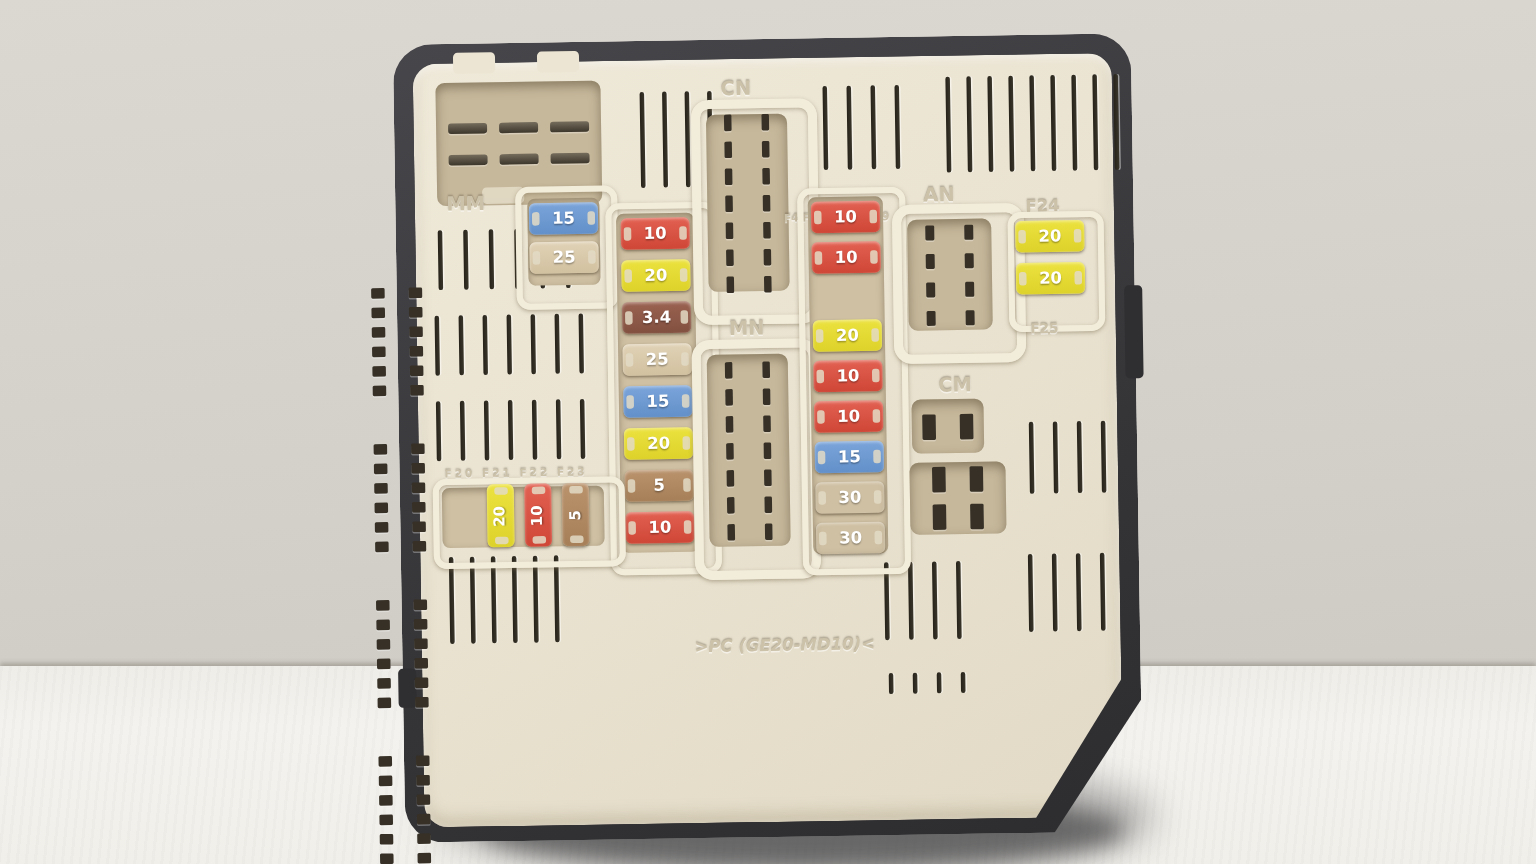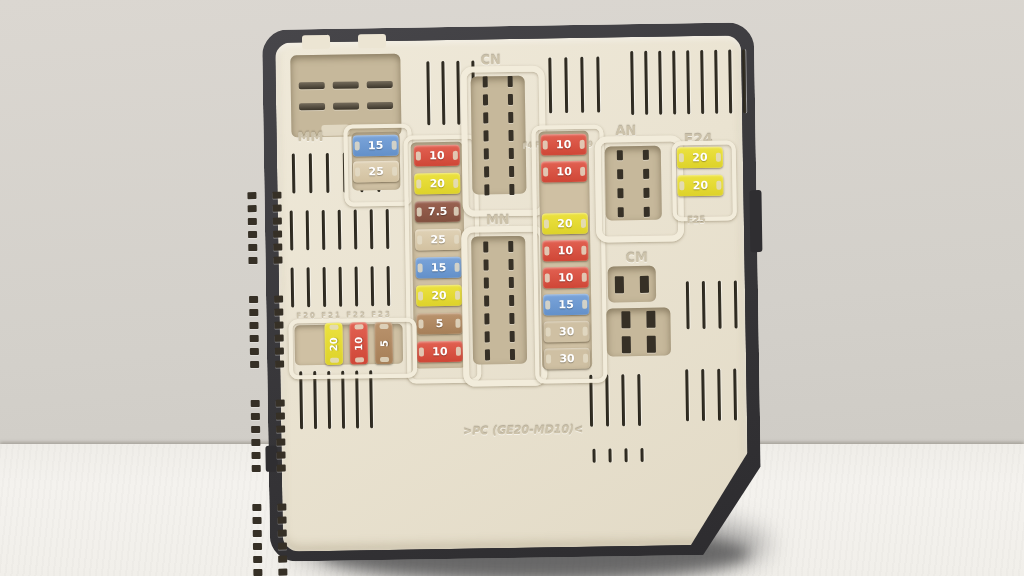--- a/index.html
+++ b/index.html
@@ -245,21 +245,21 @@
 
         <div class="fuse" data-type="red">
           <span class="amp">10</span>
         </div>
 
         <div class="fuse" data-type="yellow">
           <span class="amp">20</span>
         </div>
 
         <div class="fuse" data-type="brown">
-          <span class="amp">7.5</span>
+          <span class="amp">3.4</span>
         </div>
 
         <div class="fuse" data-type="beige">
           <span class="amp">25</span>
         </div>
 
         <div class="fuse" data-type="blue">
           <span class="amp">15</span>
         </div>
 
@@ -368,21 +368,21 @@
           <i></i>
           <i></i>
           <i></i>
           <i></i>
           <i></i>
           <i></i>
           <i></i>
         </div>
     </div>
 
-    <div class="emboss" style="left:420px;top:108px;font-size:14px;">F24</div>
+    <div class="emboss" style="left:420px;top:108px;font-size:11px;">F24</div>
     <div class="ridge" style="left:408px;top:118px;width:56px;height:72px;"></div>
     <div class="fuse-stack" style="left:413px;top:124px;gap:7px;">
 
         <div class="fuse" data-type="yellow">
           <span class="amp">20</span>
         </div>
 
         <div class="fuse" data-type="yellow">
           <span class="amp">20</span>
         </div>

